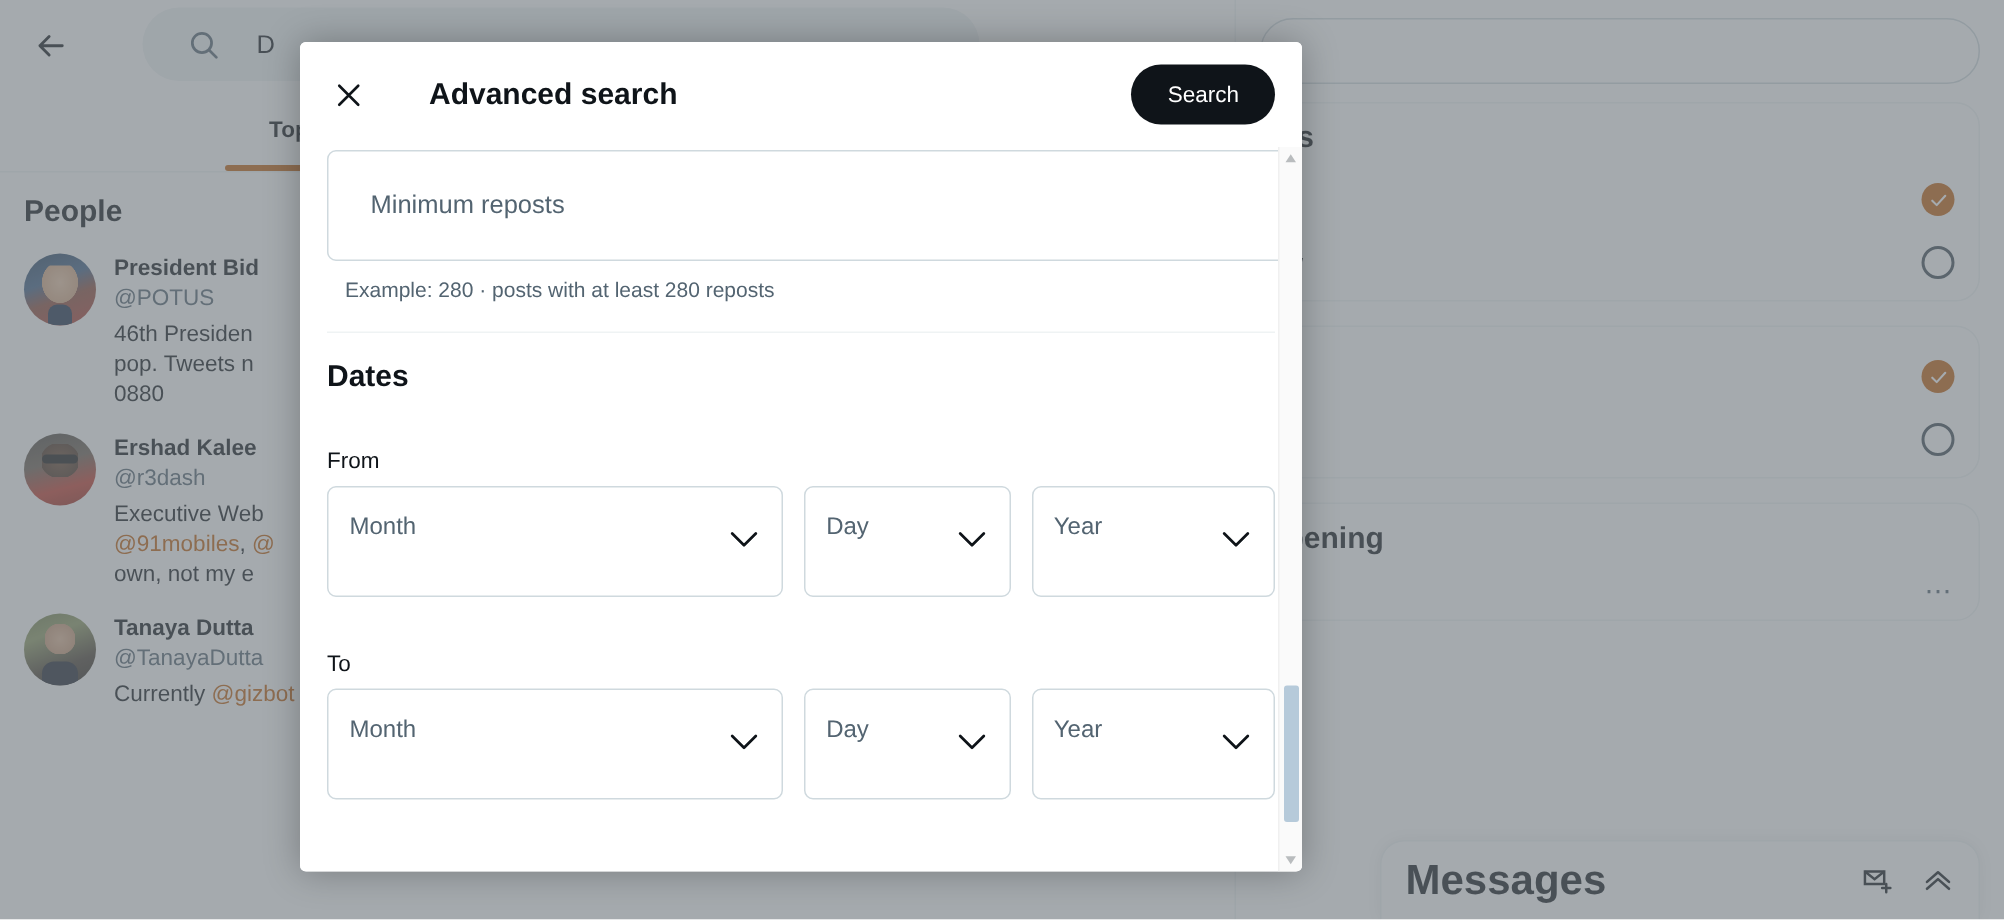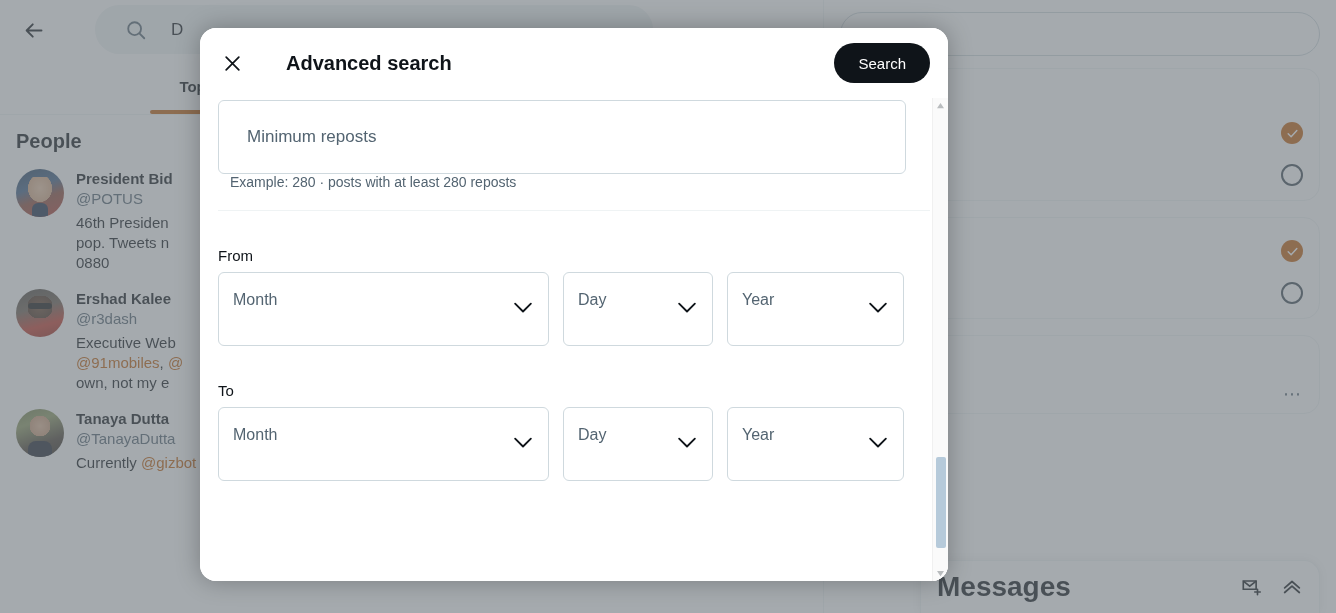--- a/index.html
+++ b/index.html
@@ -100,22 +100,22 @@
   }
   .msg-dock .mt { font-size:28px; font-weight:800; color:#0f1419; }
   .msg-icons { display:flex; gap:18px; align-items:center; }
   .msg-icons svg { width:22px; height:22px; cursor:pointer; }
 
   
   .dim { position:absolute; inset:0; background:rgba(110,118,125,0.62); }
 
   
   .modal {
-    position:absolute; left:200px; top:28px; width:748px; height:553px;
-    background:#fff; border-radius:16px; overflow:hidden;
+    position:absolute; left:200px; top:28px; width:668px; height:553px;
+    background:#fff; border-radius:4px; overflow:hidden;
     box-shadow:0 0 24px rgba(0,0,0,0.28);
     display:flex; flex-direction:column;
   }
   .modal-header {
     height:70px; flex:none; display:flex; align-items:center; padding:0 18px 0 14px; background:#fff;
   }
   .close-btn {
     width:36px; height:36px; border-radius:50%; display:flex; align-items:center; justify-content:center;
     cursor:pointer; flex:none;
   }
@@ -132,21 +132,21 @@
   }
   .modal-inner { padding:0 18px; }
 
   .field-block { padding-top:2px; }
   .text-input {
     width:688px; height:74px; border:1px solid #cfd9de; border-radius:6px;
     padding:0 28px; font-size:17px; color:#0f1419; background:#fff;
     font-family:"Liberation Sans", sans-serif;
   }
   .text-input::placeholder { color:#536471; }
-  .hint { font-size:14px; color:#536471; padding-left:12px; }
+  .hint { font-size:14px; color:#536471; margin-top:11px; padding-left:12px; }
 
   .divider { height:1px; background:#eff3f4; margin-top:20px; }
 
   .section-title { font-size:20px; font-weight:800; color:#0f1419; padding-top:18px; }
   .sub-label { font-size:15px; color:#0f1419; margin-top:36px; }
 
   .date-row { display:flex; gap:14px; margin-top:8px; }
   .select-box {
     position:relative; height:74px; border:1px solid #cfd9de; border-radius:6px; background:#fff;
     cursor:pointer;
@@ -334,20 +334,21 @@
     <div class="modal-scroll">
       <div class="modal-inner">
 
         <div class="field-block">
           <input class="text-input" type="text" placeholder="Minimum reposts" style="">
           <div class="hint">Example: 280 · posts with at least 280 reposts</div>
         </div>
 
         <div class="divider"></div>
 
+        <div class="section-title">Dates</div>
 
         <div class="sub-label">From</div>
         <div class="date-row">
           <div class="select-box month">
             <span class="sl">Month</span>
             <svg class="chev" viewBox="0 0 24 16">
               <path d="M3 3l9 9 9-9" stroke="#0f1419" stroke-width="2.1" fill="none" stroke-linecap="round" stroke-linejoin="round"></path>
               </svg>
           </div>
           <div class="select-box day">

